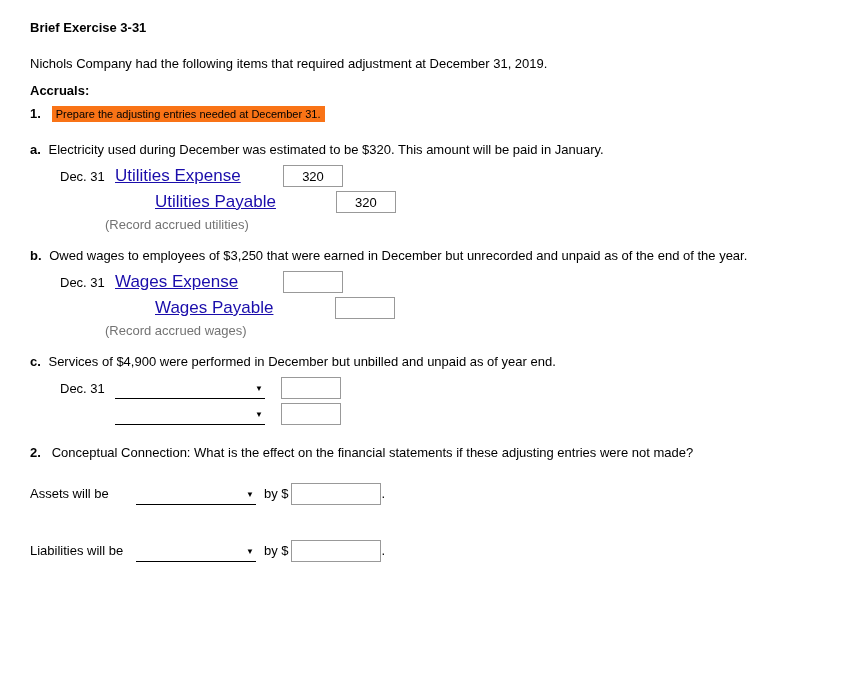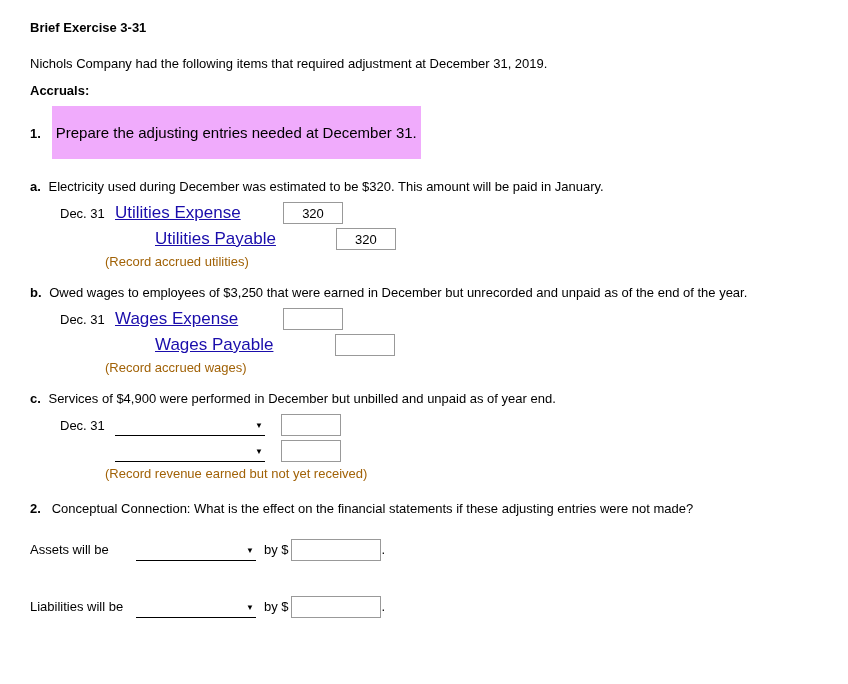--- a/index.html
+++ b/index.html
@@ -30,23 +30,23 @@
       font-size: 13px;
       margin-bottom: 12px;
     }
     
     .required-label {
       font-weight: bold;
       margin-bottom: 8px;
     }
     
     .highlight-box {
-      background-color: #f0abfc;
-      padding: 18px 4px;
-      font-size: 15px;
+      background-color: #f97316;
+      padding: 2px 4px;
+      font-size: 11px;
       display: inline-block;
       margin-bottom: 10px;
     }
     
     .lettered-section {
       margin-bottom: 16px;
     }
     
     .lettered-section > .letter-line {
       margin-bottom: 8px;
@@ -90,21 +90,21 @@
       height: 22px;
       margin-left: 60px;
       font-size: 13px;
       text-align: center;
       line-height: 22px;
     }
     
     .record-note {
       margin-left: 75px;
       font-size: 13px;
-      color: #a16207;
+      color: #737373;
       margin-bottom: 4px;
     }
     
     .dropdown-field {
       border: none;
       border-bottom: 1px solid #000;
       background: #fff;
       font-size: 13px;
       width: 150px;
       height: 22px;
@@ -287,21 +287,20 @@
         <select class="dropdown-field">
           <option value=""></option>
           <option value="accounts_receivable">Accounts Receivable</option>
           <option value="service_revenue">Service Revenue</option>
           <option value="unearned_revenue">Unearned Revenue</option>
         </select>
       </div>
       <div class="amount-box" style="margin-left:16px;"></div>
     </div>
 
-    <div class="record-note" style="margin-top:4px;">(Record revenue earned but not yet received)</div>
   </div>
 
   
   <div class="section-2">
     <div style="margin-bottom:10px;">
       <span class="bold">2.</span>
       <span>&nbsp;</span>
       <span>Conceptual Connection: What is the effect on the financial statements if these adjusting entries were not made?</span>
     </div>
 

